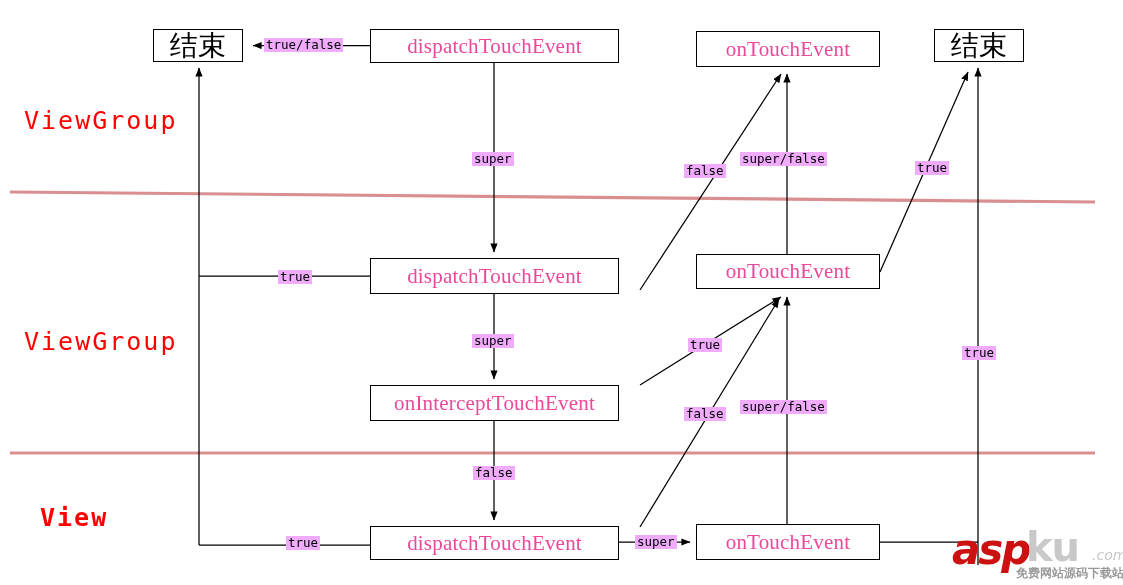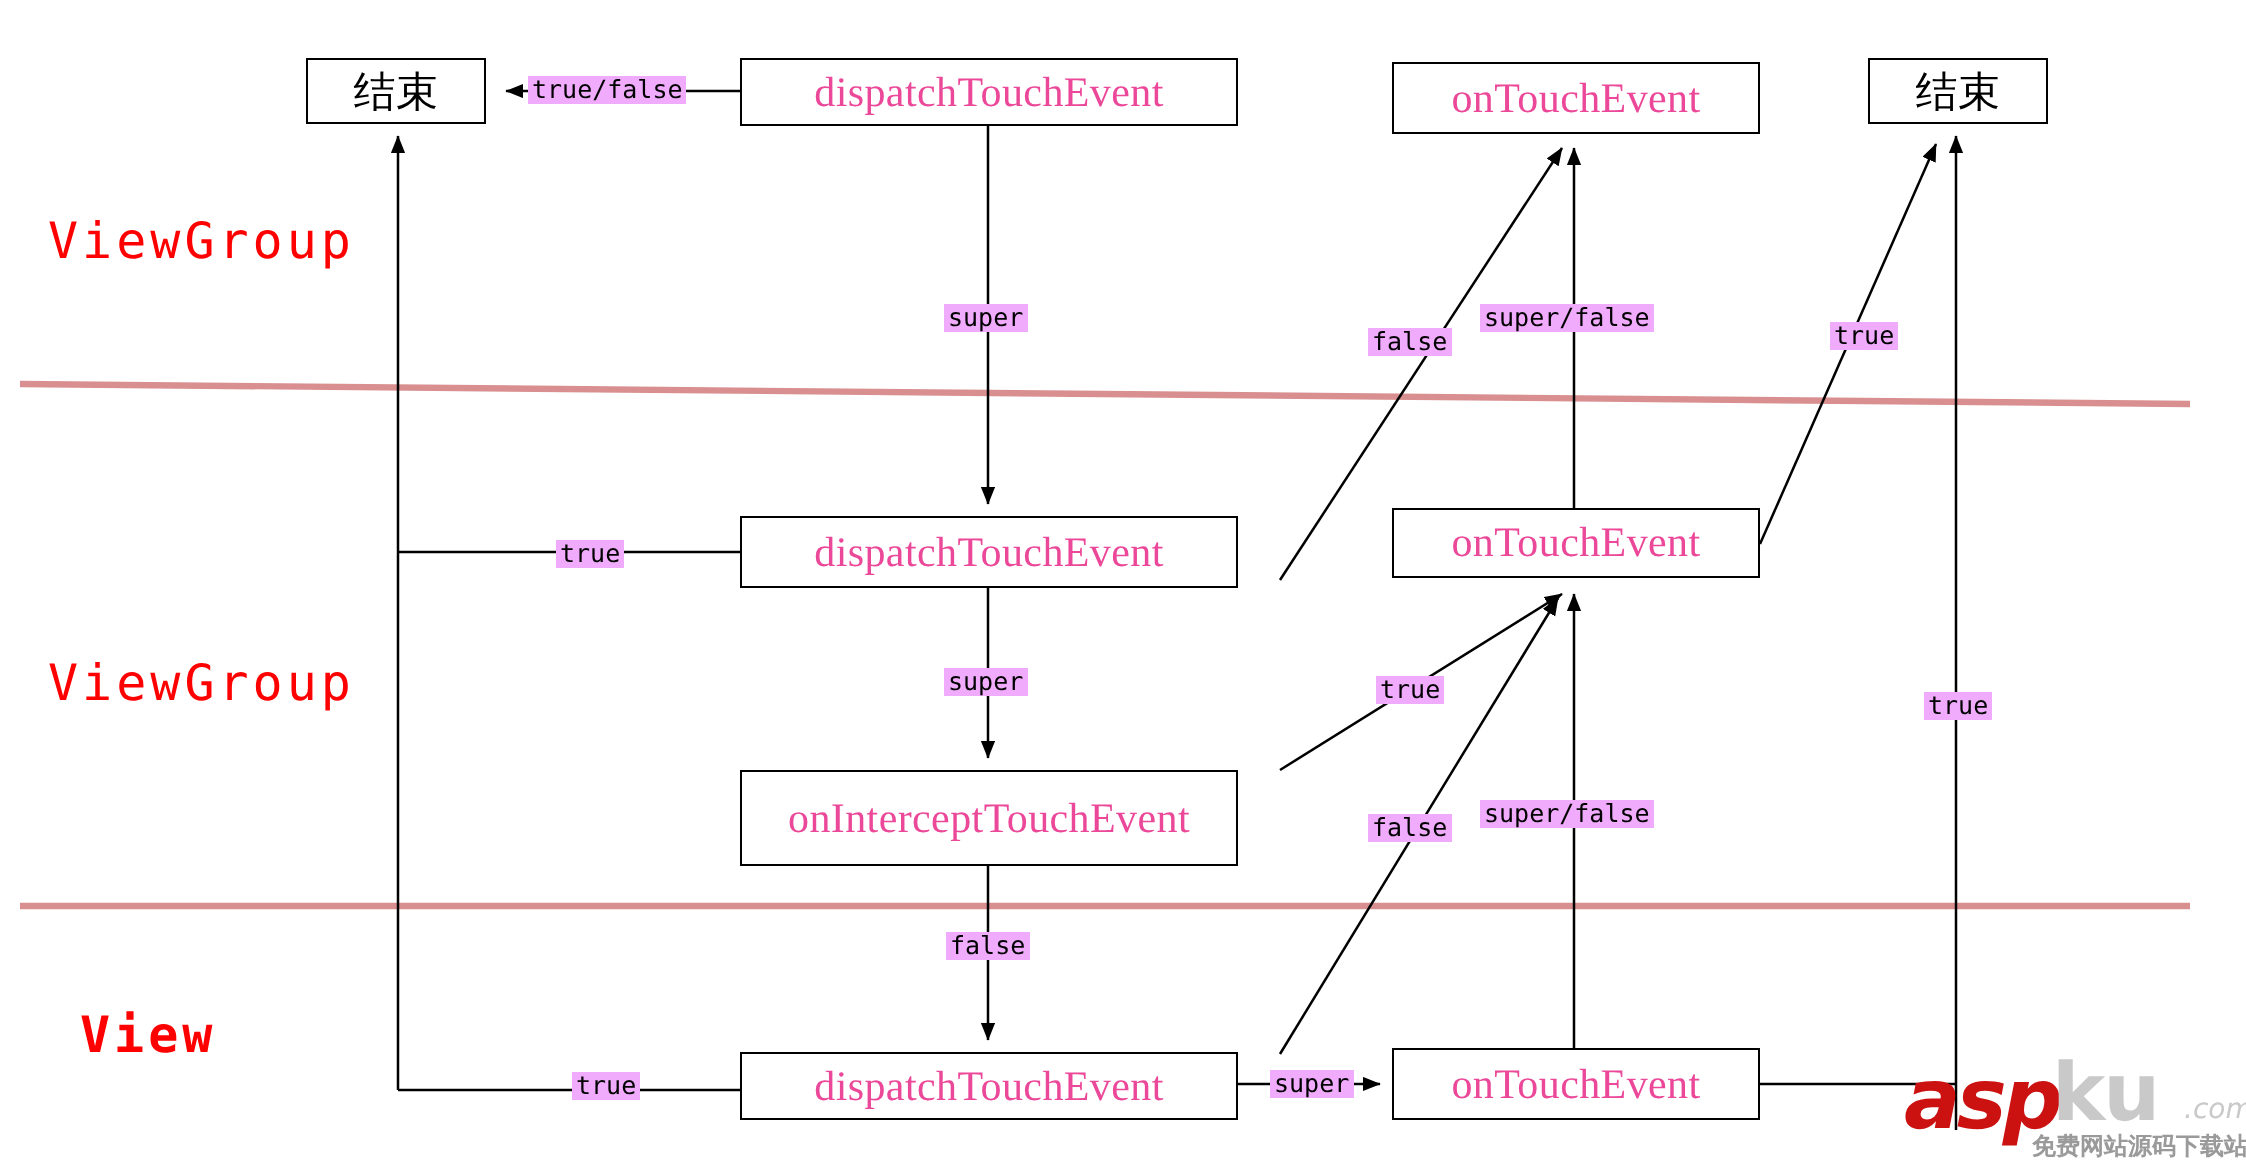--- a/index.html
+++ b/index.html
@@ -34,21 +34,21 @@
     justify-content: center;
     color: #ec4899;
     font-family: "Liberation Serif", serif;
     font-size: 21px;
     letter-spacing: 0.2px;
     white-space: nowrap;
   }
   .node-box.terminal {
     color: #000000;
     font-family: "DejaVu Sans", sans-serif;
-    font-size: 21px;
+    font-size: 28px;
   }
   .edge-label {
     position: absolute;
     font-family: "DejaVu Sans Mono", monospace;
     font-size: 12.5px;
     color: #000000;
     background: #f0abfc;
     padding: 0 2px;
     white-space: nowrap;
     line-height: 14px;
@@ -168,21 +168,21 @@
   <div class="layer-label" style="left:24px; top:327px;">ViewGroup</div>
   <div class="layer-label" style="left:40px; top:503px;font-weight:bold;">View</div>
 
   <div class="node-box terminal" style="left:153px; top:29px; width:90px; height:33px;">结束</div>
   <div class="node-box" style="left:370px; top:29px; width:249px; height:34px;">dispatchTouchEvent</div>
   <div class="node-box" style="left:696px; top:31px; width:184px; height:36px;">onTouchEvent</div>
   <div class="node-box terminal" style="left:934px; top:29px; width:90px; height:33px;">结束</div>
 
   <div class="node-box" style="left:370px; top:258px; width:249px; height:36px;">dispatchTouchEvent</div>
   <div class="node-box" style="left:696px; top:254px; width:184px; height:35px;">onTouchEvent</div>
-  <div class="node-box" style="left:370px; top:385px; width:249px; height:48px;">onInterceptTouchEvent</div>
+  <div class="node-box" style="left:370px; top:385px; width:249px; height:36px;">onInterceptTouchEvent</div>
 
   <div class="node-box" style="left:370px; top:526px; width:249px; height:34px;">dispatchTouchEvent</div>
   <div class="node-box" style="left:696px; top:524px; width:184px; height:36px;">onTouchEvent</div>
 
   <div class="edge-label" style="left:264px; top:38px;">true/false</div>
   <div class="edge-label" style="left:472px; top:152px;">super</div>
   <div class="edge-label" style="left:684px; top:164px;">false</div>
   <div class="edge-label" style="left:740px; top:152px;">super/false</div>
   <div class="edge-label" style="left:915px; top:161px;">true</div>
 

